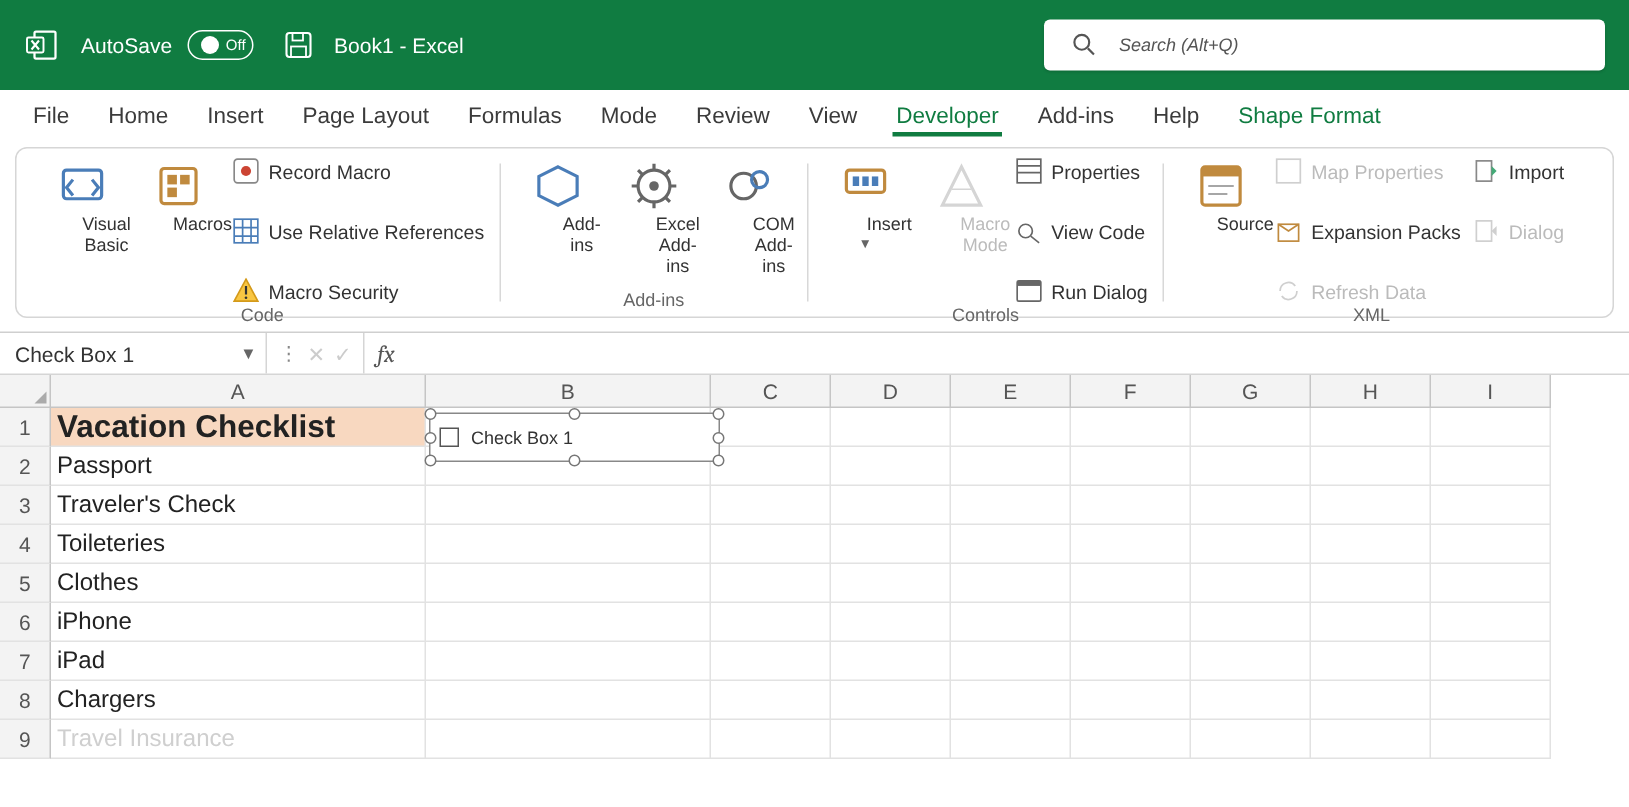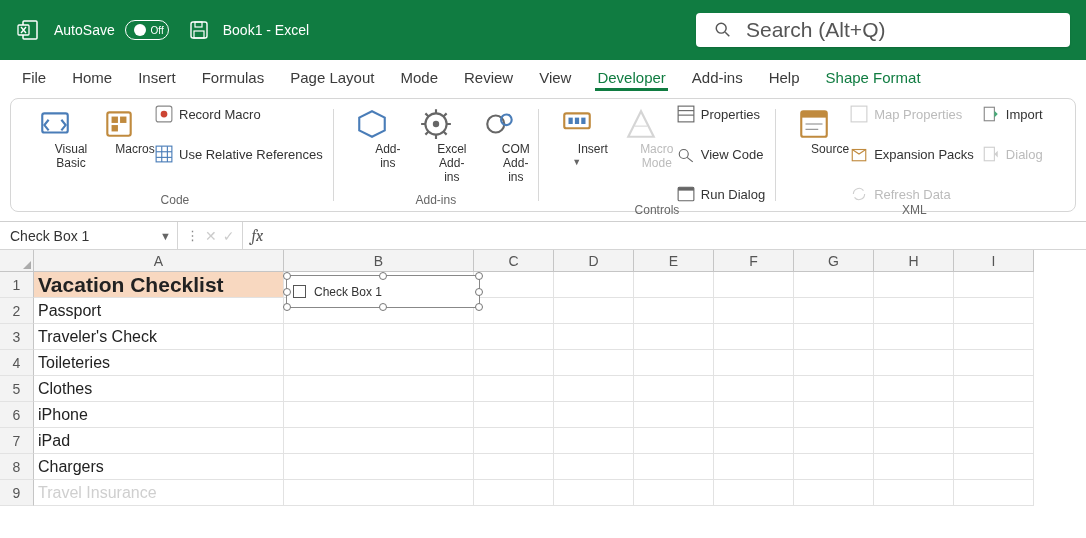--- a/index.html
+++ b/index.html
@@ -10,21 +10,21 @@
 .app-icon { width: 24px; height: 24px; display: flex; align-items: center; justify-content: center; }
 .app-icon svg { width: 24px; height: 24px; }
 .autosave-wrap { display: flex; align-items: center; gap: 10px; color: #fff; font-size: 14px; }
 .autosave-toggle { width: 44px; height: 20px; border: 1px solid #fff; border-radius: 10px; display: flex; align-items: center; justify-content: flex-end; padding: 0 4px; gap: 5px; }
 .autosave-toggle .knob { width: 12px; height: 12px; background: #fff; border-radius: 50%; order: -1; }
 .autosave-toggle .off { color: #fff; font-size: 10px; }
 .save-icon { width: 20px; height: 20px; color: #fff; display: flex; align-items: center; justify-content: center; margin-left: 6px; }
 .doc-title { color: #fff; font-size: 14px; }
 .search-wrap { margin-left: auto; width: 374px; height: 34px; background: #fff; border-radius: 4px; display: flex; align-items: center; padding: 0 18px; gap: 14px; box-shadow: 0 1px 2px rgba(0,0,0,0.15); }
 .search-wrap svg { width: 18px; height: 18px; color: #444; }
-.search-placeholder { color: #555; font-size: 21px; }
+.search-placeholder { color: #555; font-size: 12px; font-style: italic; }
 
 
 .tabs { height: 34px; display: flex; align-items: center; gap: 2px; padding: 0 20px 0 10px; background: #fff; border-bottom: none; font-size: 15px; color: #3b3b3b; }
 .tab { padding: 6px 12px; cursor: pointer; }
 .tab.active { color: #107c41; font-weight: 400; position: relative; }
 .tab.active::after { content: ""; position: absolute; left: 10px; right: 10px; bottom: 1px; height: 3px; background: #107c41; }
 .tab.shape { color: #107c41; }
 
 
 .ribbon { height: 128px; background: #fff; display: flex; padding: 2px 10px 0 10px; position: relative; border-bottom: 1px solid #cfcfcf; }
@@ -121,22 +121,22 @@
         <line x1="12.5" y1="12.5" x2="17" y2="17" stroke="#555" stroke-width="1.6"></line>
       </svg>
     <span class="search-placeholder">Search (Alt+Q)</span>
   </div>
 </div>
 
 <div class="tabs">
   <div class="tab">File</div>
   <div class="tab">Home</div>
   <div class="tab">Insert</div>
+  <div class="tab">Page Layout</div>
   <div class="tab">Formulas</div>
-  <div class="tab">Page Layout</div>
   <div class="tab">Mode</div>
   <div class="tab">Review</div>
   <div class="tab">View</div>
   <div class="tab active">Developer</div>
   <div class="tab">Add-ins</div>
   <div class="tab">Help</div>
   <div class="tab shape">Shape Format</div>
 </div>
 
 <div class="ribbon">
@@ -179,20 +179,30 @@
             <span class="ic">
                 <svg viewBox="0 0 16 16">
                   <rect x="1" y="1" width="14" height="14" fill="none" stroke="#4a7db8"></rect>
                   <line x1="1" y1="6" x2="15" y2="6" stroke="#4a7db8"></line>
                   <line x1="1" y1="11" x2="15" y2="11" stroke="#4a7db8"></line>
                   <line x1="6" y1="1" x2="6" y2="15" stroke="#4a7db8"></line>
                   <line x1="11" y1="1" x2="11" y2="15" stroke="#4a7db8"></line>
                 </svg>
               </span>
             <span>Use Relative References</span>
+          </div>
+          <div class="smallbtn">
+            <span class="ic">
+                <svg viewBox="0 0 16 16">
+                  <path d="M8 1l7 13H1z" fill="#f9c642" stroke="#d49a1a"></path>
+                  <line x1="8" y1="5" x2="8" y2="10" stroke="#333" stroke-width="1.3"></line>
+                  <circle cx="8" cy="12" r="0.8" fill="#333"></circle>
+                </svg>
+              </span>
+            <span>Macro Security</span>
           </div>
         </div>
       </div>
       <div class="group-label">Code</div>
     </div>
     <div class="sep"></div>
 
     <div class="group">
       <div class="items">
         <div class="bigbtn">

